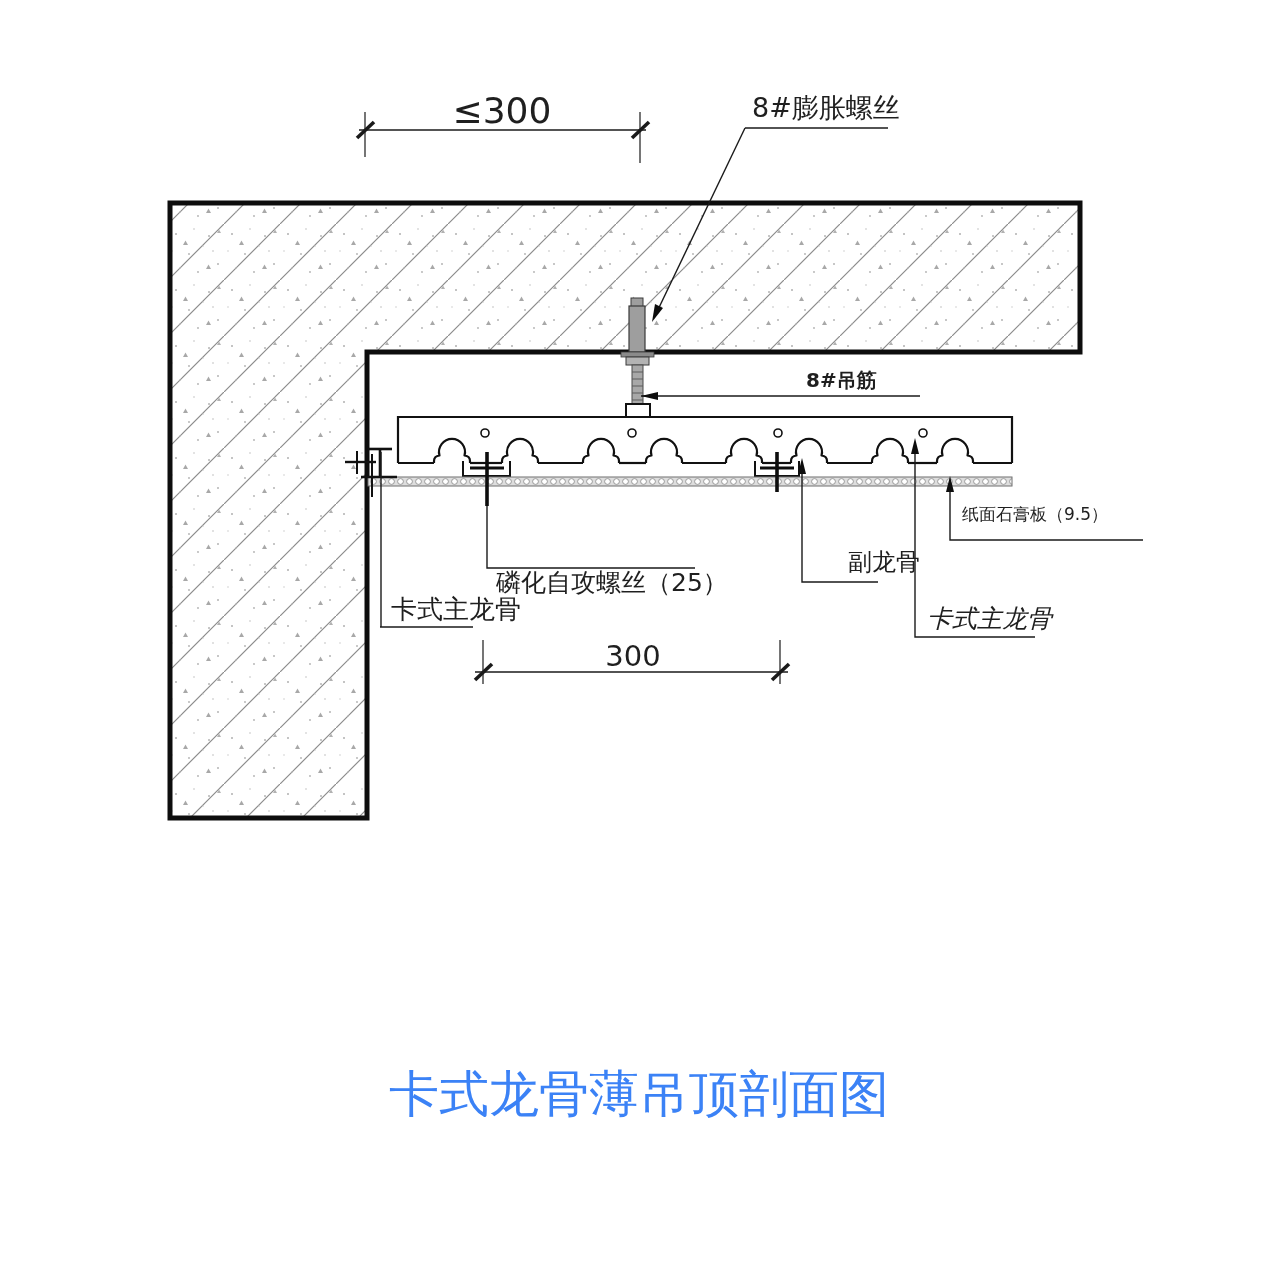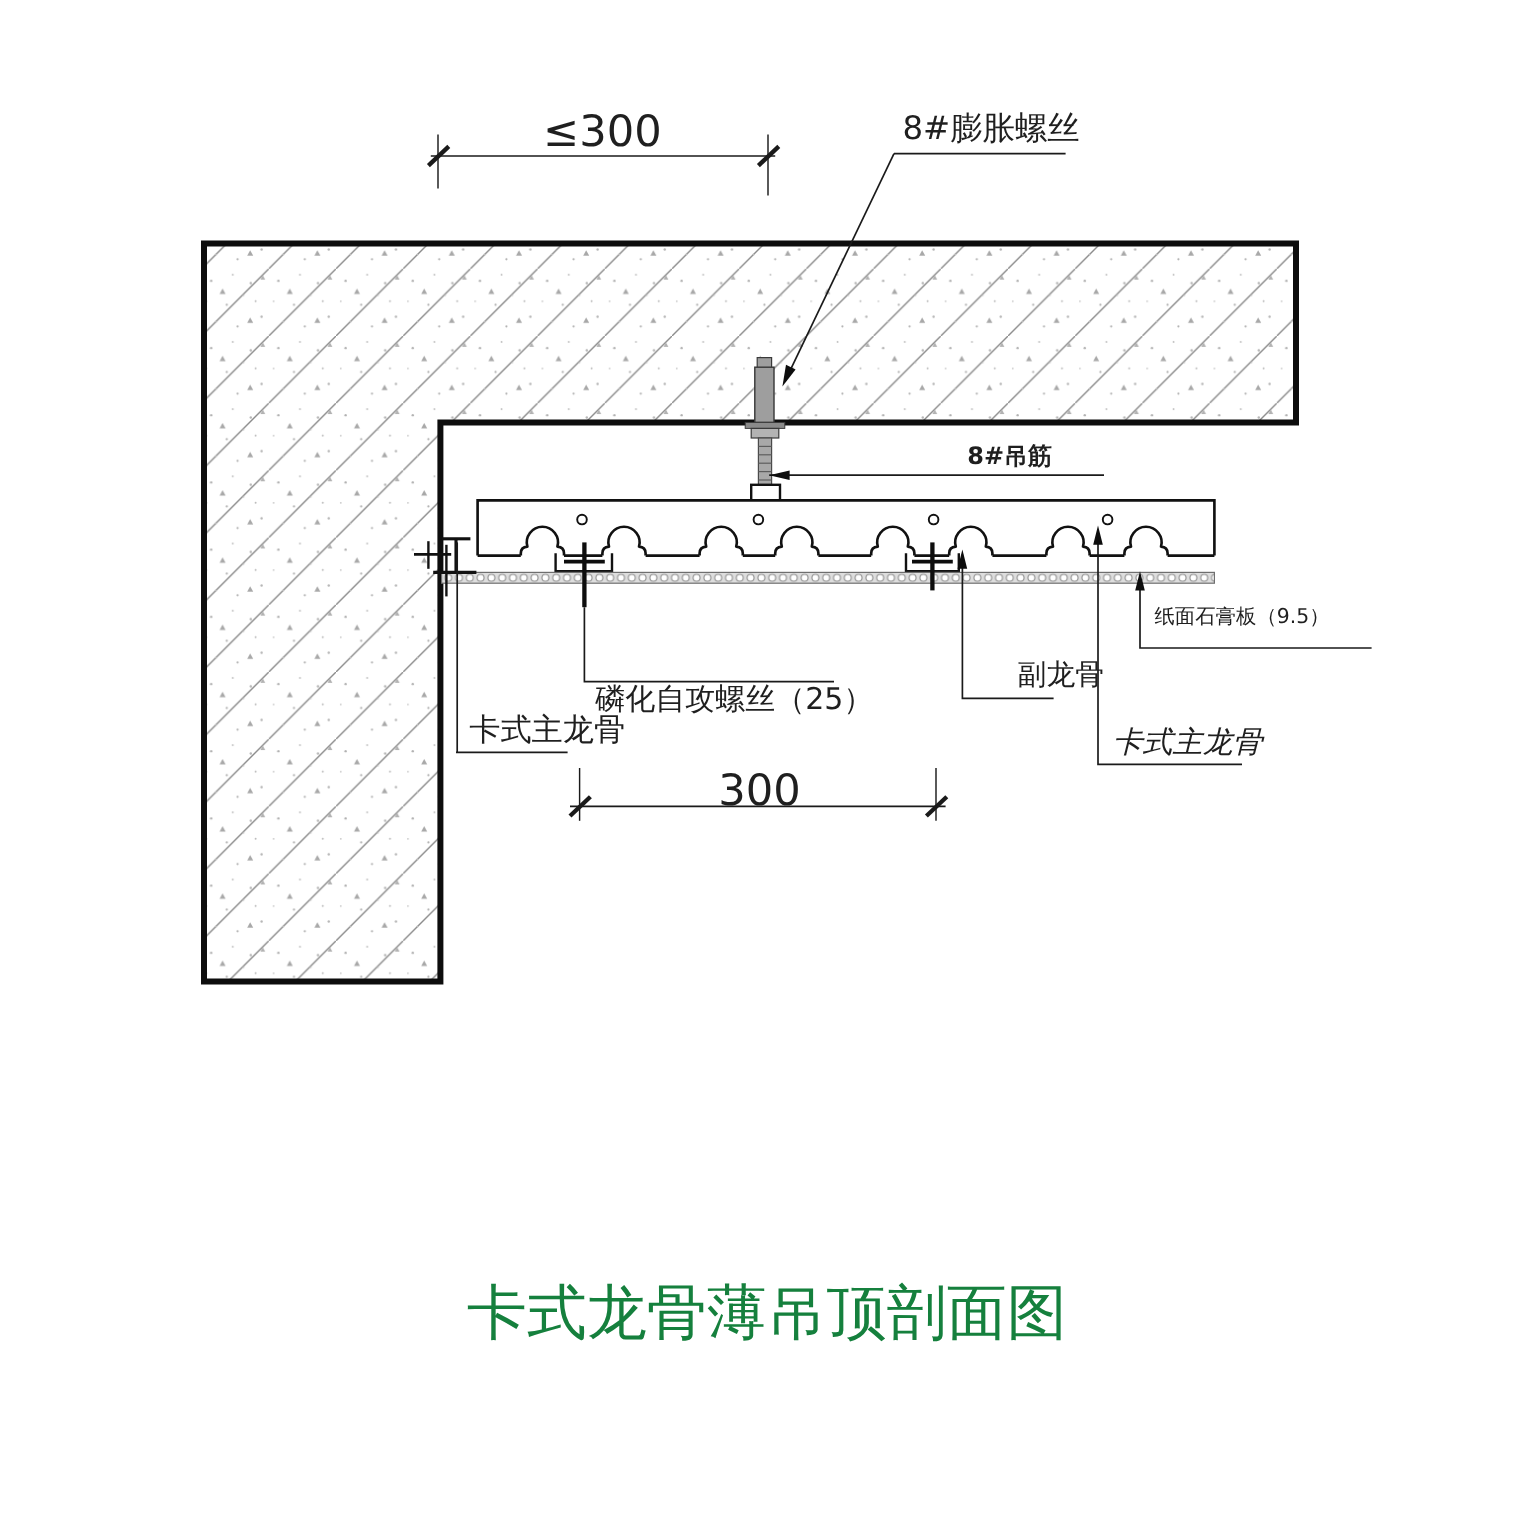--- a/index.html
+++ b/index.html
@@ -2,21 +2,21 @@
 <html><head>
 <meta charset="utf-8">
 <style>
   html,body{margin:0;padding:0;background:#fff;}
   #canvas{position:relative;width:1278px;height:1280px;background:#ffffff;overflow:hidden;
           font-family:"DejaVu Sans","Liberation Sans",sans-serif;}
   #canvas svg{position:absolute;left:0;top:0;}
   .lbl{position:absolute;color:#1f1f1f;white-space:nowrap;line-height:1.05;
        font-family:"DejaVu Sans","Liberation Sans",sans-serif;}
   .ctr{transform:translateX(-50%);}
-  .title{font-size:50px;font-weight:200;color:#15803d;letter-spacing:0px;}
+  .title{font-size:50px;font-weight:200;color:#3b82f6;letter-spacing:0px;}
 </style>
 </head>
 <body>
 
 <div id="canvas">
 
   <svg width="1278" height="1280" viewBox="0 0 1278 1280">
     <defs>
 
       <pattern id="concrete" width="56" height="56" patternUnits="userSpaceOnUse">
@@ -182,17 +182,17 @@
   <div class="lbl" style="left:962px;top:506px;font-size:17px;">纸面石膏板（9.5）</div>
 
   <div class="lbl" style="left:496px;top:538px;font-size:25px;margin-top:32px;">磷化自攻螺丝（25）</div>
 
   <div class="lbl" style="left:848px;top:550px;font-size:24px;">副龙骨</div>
 
   <div class="lbl" style="left:927px;top:606px;font-size:25px;font-style:italic;">卡式主龙骨</div>
 
   <div class="lbl" style="left:391px;top:596px;font-size:26px;">卡式主龙骨</div>
 
-  <div class="lbl ctr" style="left:633px;top:641px;font-size:36px;">300</div>
+  <div class="lbl ctr" style="left:633px;top:641px;font-size:29px;">300</div>
 
   <div class="lbl ctr title" style="left:639px;top:1068px;">卡式龙骨薄吊顶剖面图</div>
 
 </div>
 
 </body></html>

